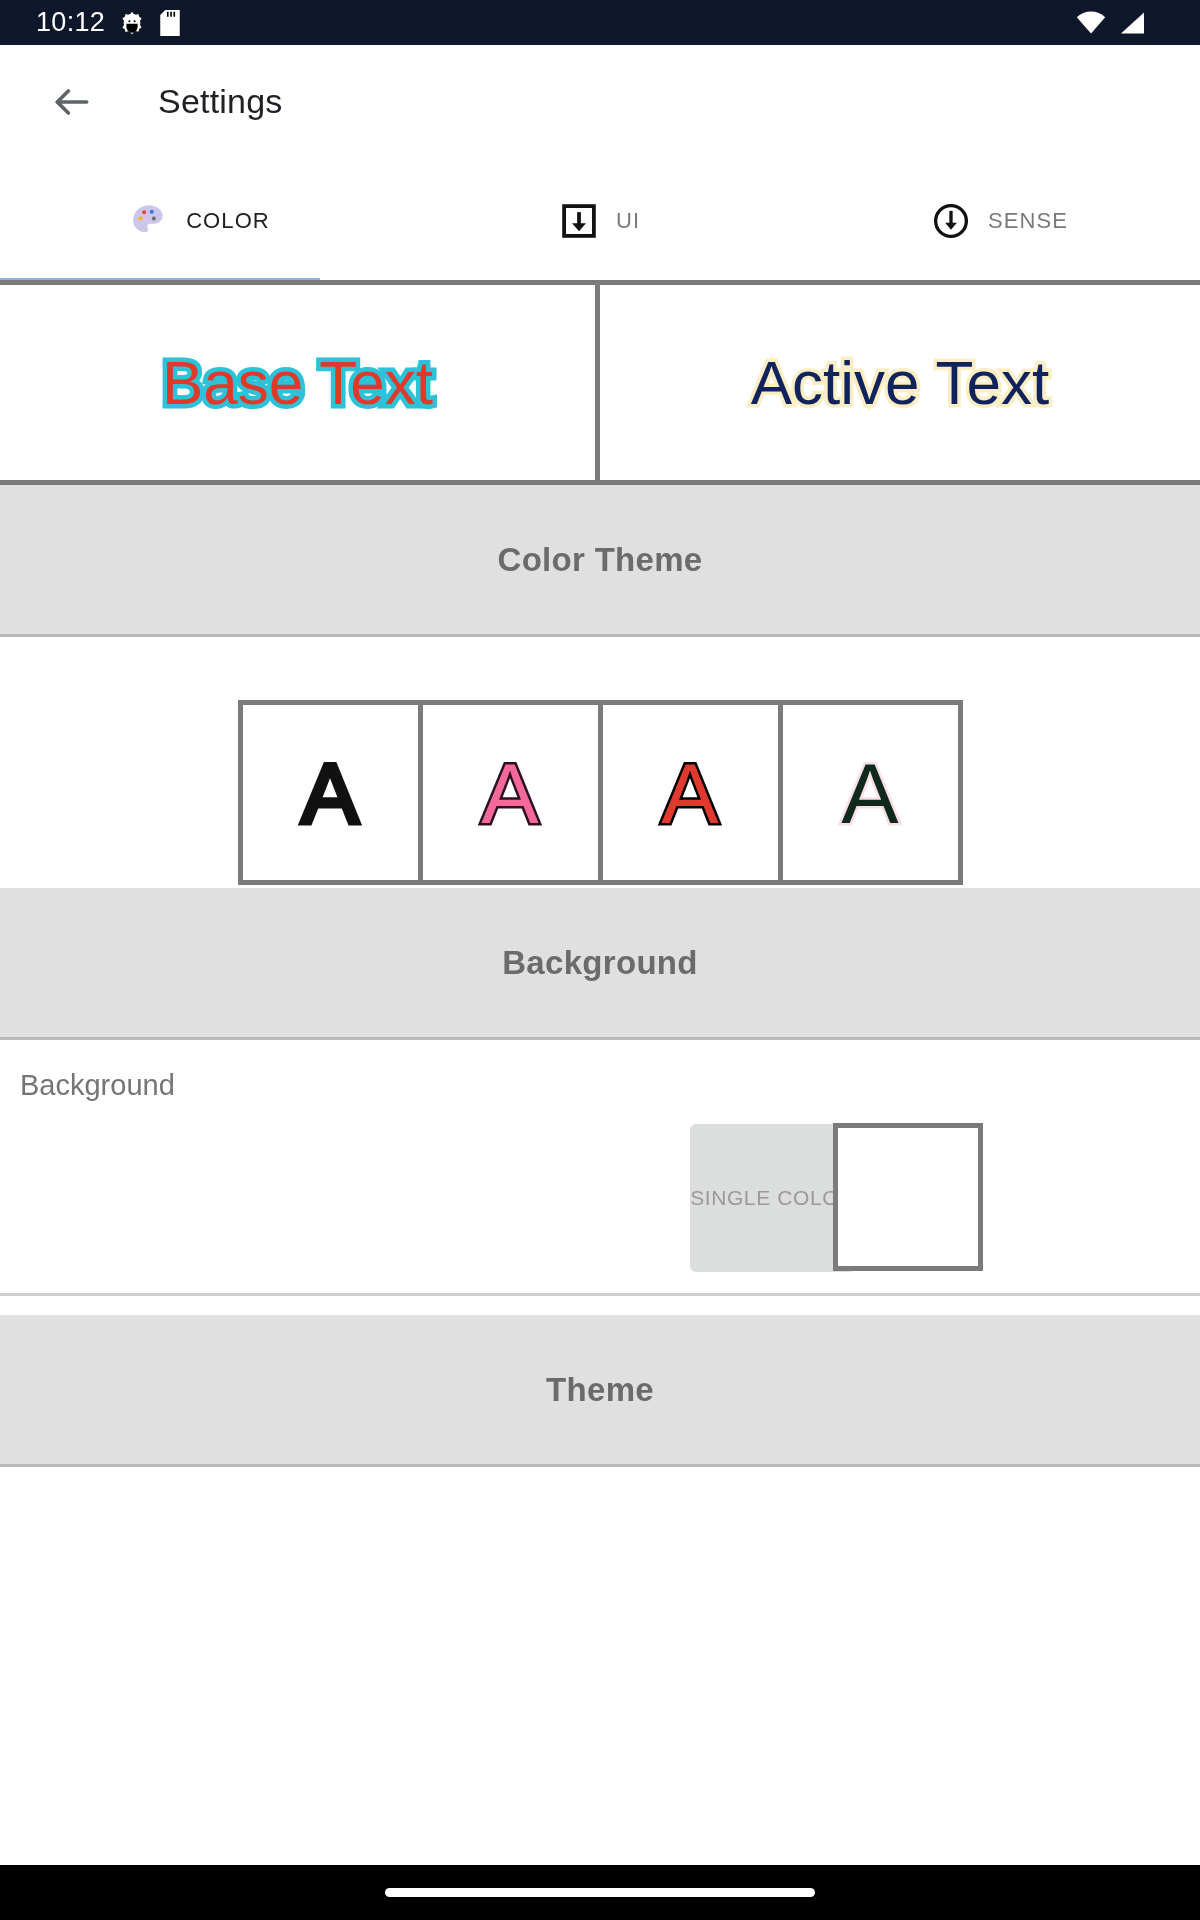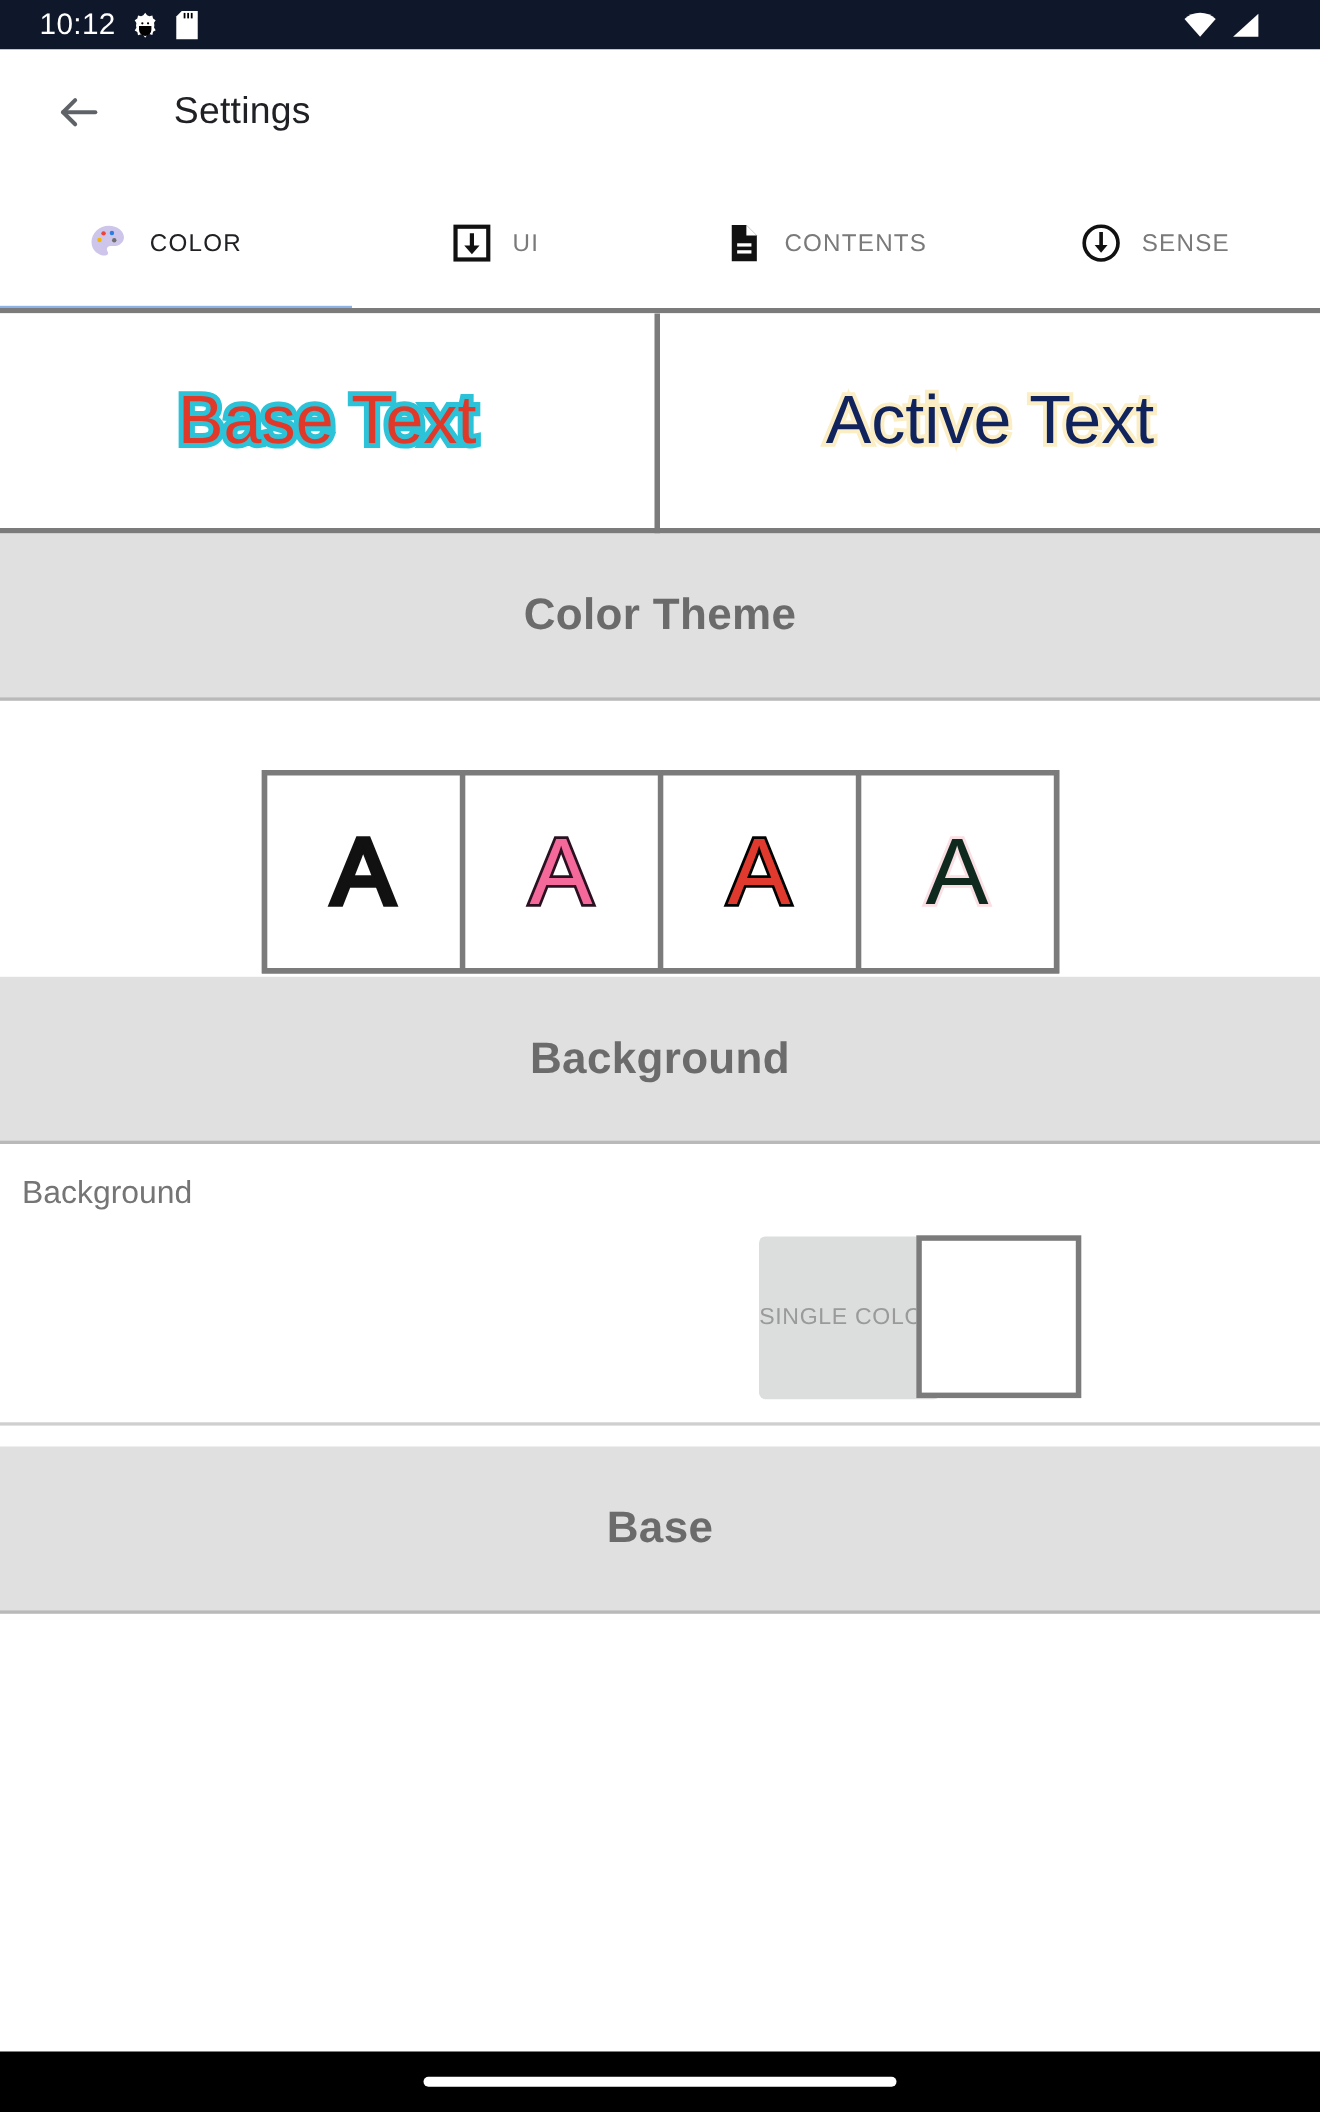--- a/index.html
+++ b/index.html
@@ -69,21 +69,21 @@
     -webkit-text-stroke:7px #fbeec4;
     paint-order:stroke fill;
   }
 
   
   .section-head{
     width:1200px; background:#e0e0e0;
     display:flex; align-items:center; justify-content:center;
     border-bottom:3px solid #b9b9b9;
   }
-  .section-head .st{ font-size:40px; font-weight:bold; color:#6b6b6b; letter-spacing:.3px;}
+  .section-head .st{ font-size:33px; font-weight:bold; color:#6b6b6b; letter-spacing:.3px;}
 
   
   .theme-row{
     position:absolute; left:0; width:1200px;
     display:flex; align-items:center; justify-content:center;
   }
   .swatches{ display:flex; border:5px solid #7b7b7b; background:#7b7b7b; gap:5px;}
   .sw{
     width:175px; height:175px; background:#fff;
     display:flex; align-items:center; justify-content:center; cursor:pointer;
@@ -185,31 +185,20 @@
       <div class="tab-icon">
         <svg width="38" height="38" viewBox="0 0 24 24">
           <rect x="2.6" y="2.6" width="18.8" height="18.8" fill="none" stroke="#111" stroke-width="2.4"></rect>
           <line x1="12" y1="6.4" x2="12" y2="15.4" stroke="#111" stroke-width="2.4"></line>
           <polygon points="12,18.4 7.6,13.4 16.4,13.4" fill="#111"></polygon>
         </svg>
       </div>
       <div class="tab-label">UI</div>
     </div>
 
-    <div class="tab">
-      <div class="tab-icon">
-        <svg width="38" height="38" viewBox="0 0 24 24">
-          <path d="M5.2 1.6h8.4L19.6 7.7v14.7H5.2z" fill="#111"></path>
-          <path d="M13.6 1.6L19.6 7.7h-6z" fill="#fff"></path>
-          <rect x="8.3" y="12.1" width="8.2" height="1.9" fill="#fff"></rect>
-          <rect x="8.3" y="16.1" width="8.2" height="1.9" fill="#fff"></rect>
-        </svg>
-      </div>
-      <div class="tab-label">CONTENTS</div>
-    </div>
 
     <div class="tab">
       <div class="tab-icon">
         <svg width="38" height="38" viewBox="0 0 24 24">
           <circle cx="12" cy="12" r="9.7" fill="none" stroke="#111" stroke-width="2.1"></circle>
           <line x1="12" y1="5.6" x2="12" y2="14.4" stroke="#111" stroke-width="2.1"></line>
           <polygon points="12,17.6 8.3,13.1 15.7,13.1" fill="#111"></polygon>
         </svg>
       </div>
       <div class="tab-label">SENSE</div>
@@ -255,21 +244,21 @@
   <div class="pref-row" style="top:1043px; height:253px;">
     <div class="pref-label" style="left:20px; top:26px;">Background</div>
     <div class="single-color-btn" style="left:690px; top:81px;">
       <span>SINGLE COLOR</span>
     </div>
     <div class="color-chip" style="left: 833px; top: 80px; background: rgb(255, 255, 255);"></div>
   </div>
   <div class="row-sep" style="top:1293px;"></div>
 
   <div class="section-head" style="position:absolute; top:1315px; height:152px;">
-    <div class="st">Base</div>
+    <div class="st">Theme</div>
   </div>
 
 
   <div class="navbar">
     <div class="nav-pill"></div>
   </div>
 
 </div>
 
 </body></html>

